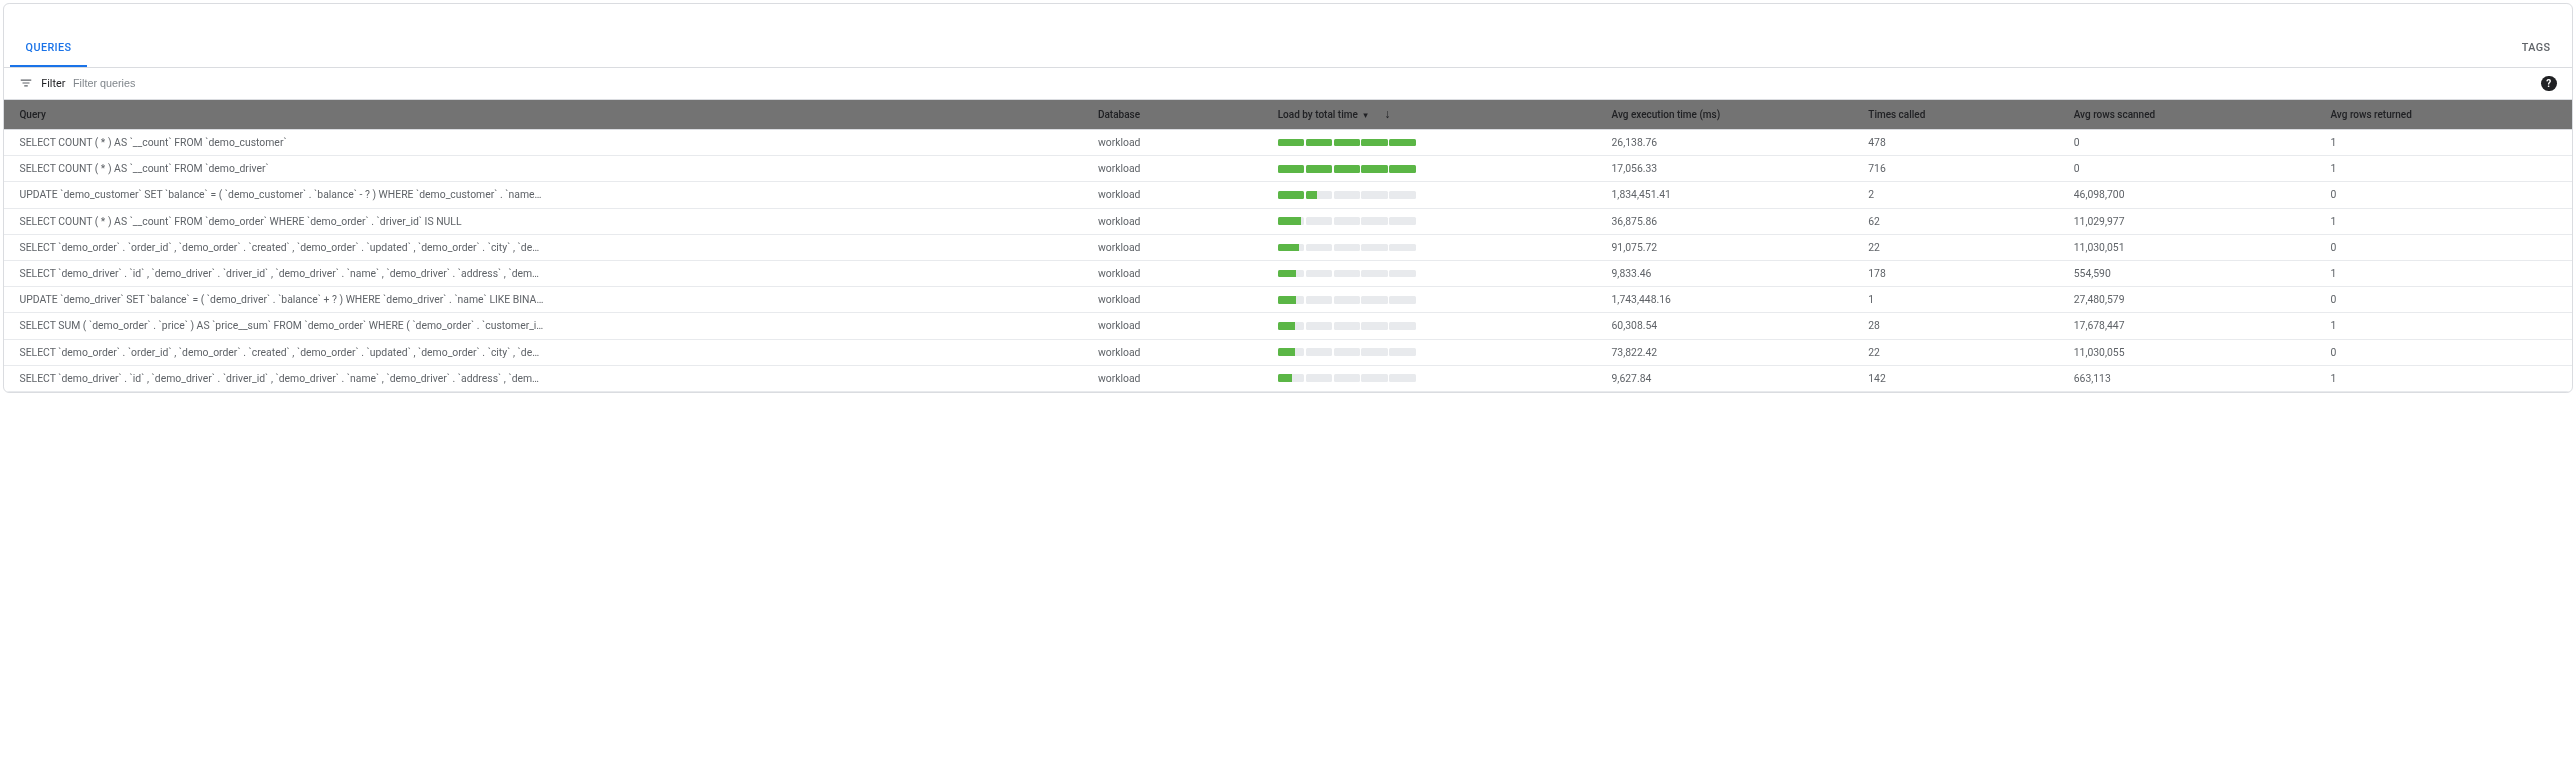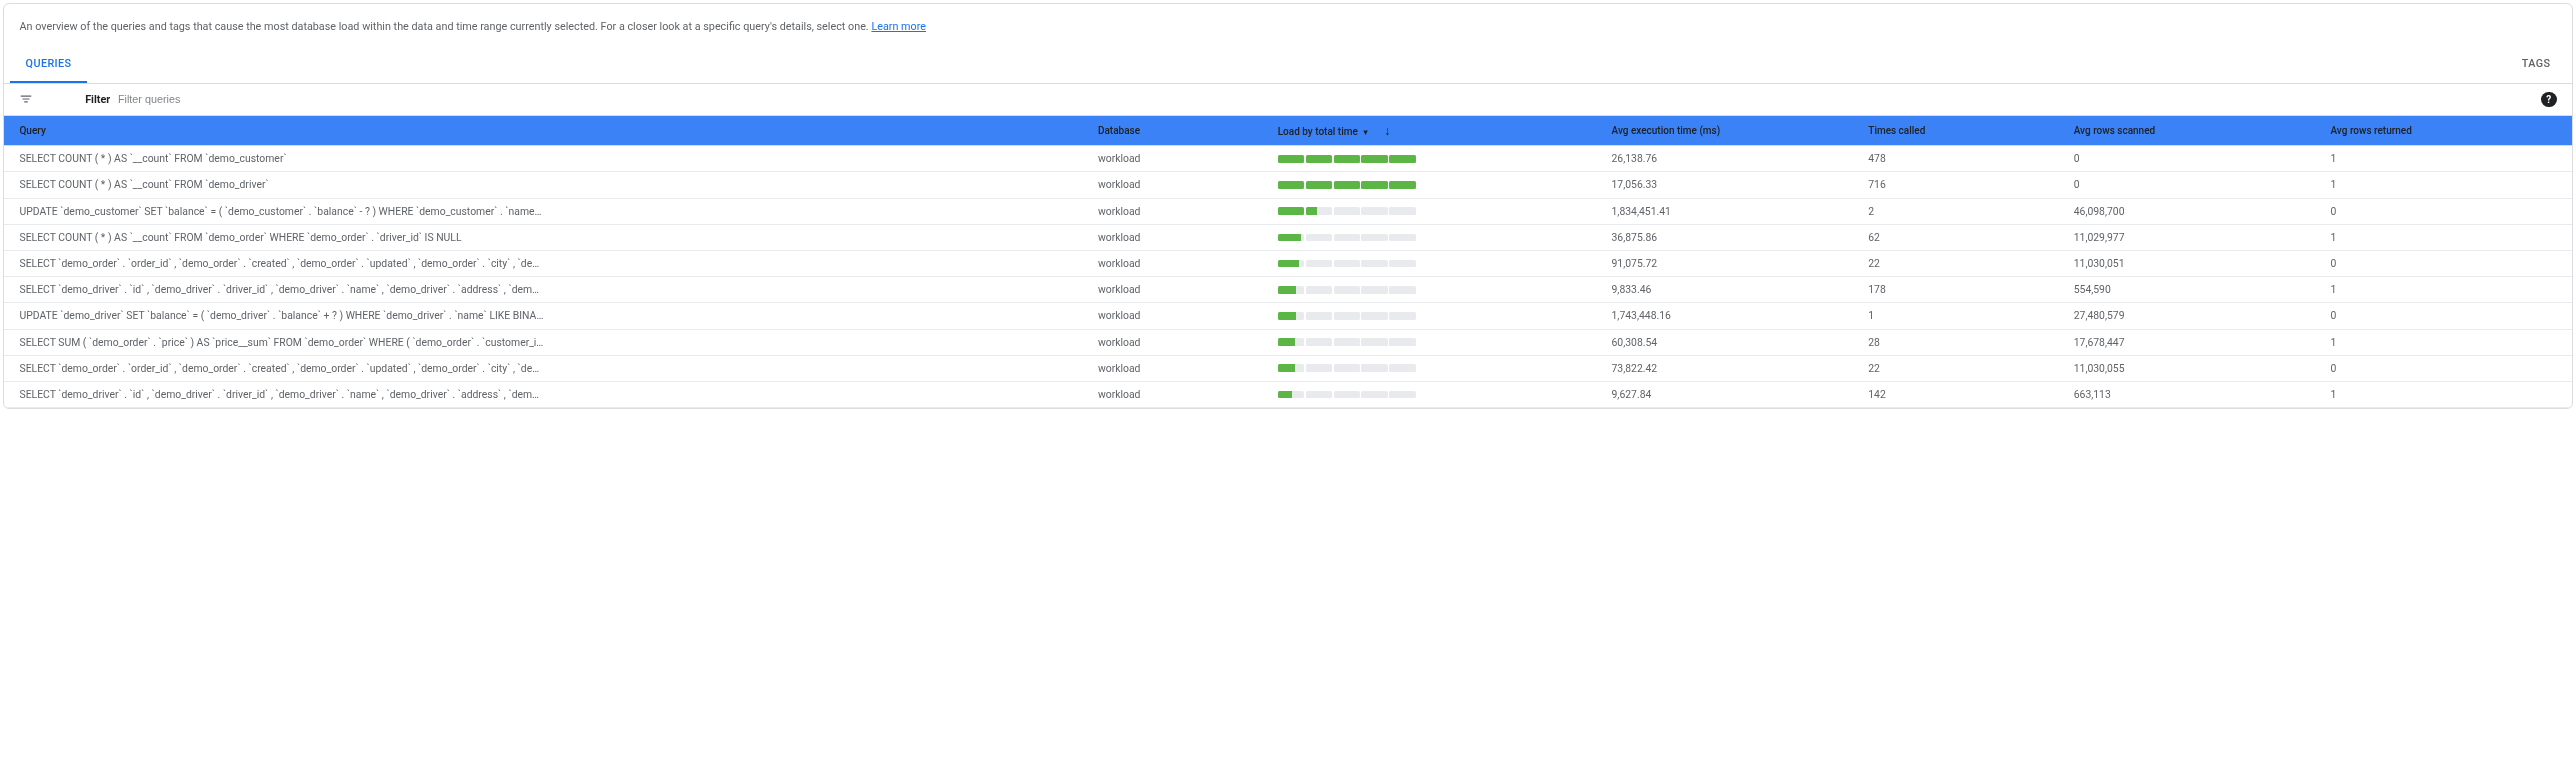--- a/index.html
+++ b/index.html
@@ -55,23 +55,22 @@
   }
   .filter-bar {
     display: flex;
     align-items: center;
     padding: 7.7px 15.4px;
     gap: 7.7px;
   }
   .filter-icon svg { display: block; }
   .filter-label {
     font-size: 10.8px;
-    font-weight: 700;
+    font-weight: 400;
     color: #202124;
-    margin-left: 44px;
   }
   .filter-input {
     border: none;
     outline: none;
     font-size: 10.8px;
     color: #5f6368;
     flex: 1;
     background: transparent;
   }
   .filter-input::placeholder { color: #80868b; }
@@ -87,21 +86,21 @@
     font-size: 10px;
     font-weight: bold;
     cursor: pointer;
   }
   table {
     width: 100%;
     border-collapse: collapse;
     table-layout: fixed;
   }
   thead tr {
-    background: #3b82f6;
+    background: #737373;
     border-top: 0.8px solid #dadce0;
     border-bottom: 0.8px solid #dadce0;
   }
   th {
     text-align: left;
     padding: 7.7px 15.4px;
     font-size: 10px;
     font-weight: 500;
     color: #202124;
     white-space: nowrap;
@@ -148,24 +147,20 @@
   col.c-times   { width: 8%; }
   col.c-scanned { width: 10%; }
   col.c-returned{ width: 10%; }
 </style>
 </head>
 <body>
 
 <div class="card">
 
   <div class="card-header">
-    <div class="card-subtitle">
-      <span>An overview of the queries and tags that cause the most database load within the data and time range currently selected. For a closer look at a specific query's details, select one. </span>
-      <a href="#">Learn more</a>
-    </div>
   </div>
 
   <div class="tabs">
     <div class="tab active">QUERIES</div>
     <div class="tab">TAGS</div>
   </div>
 
   <div class="filter-bar">
     <span class="filter-icon">
       <svg width="14" height="14" viewBox="0 0 24 24" fill="#5f6368">

